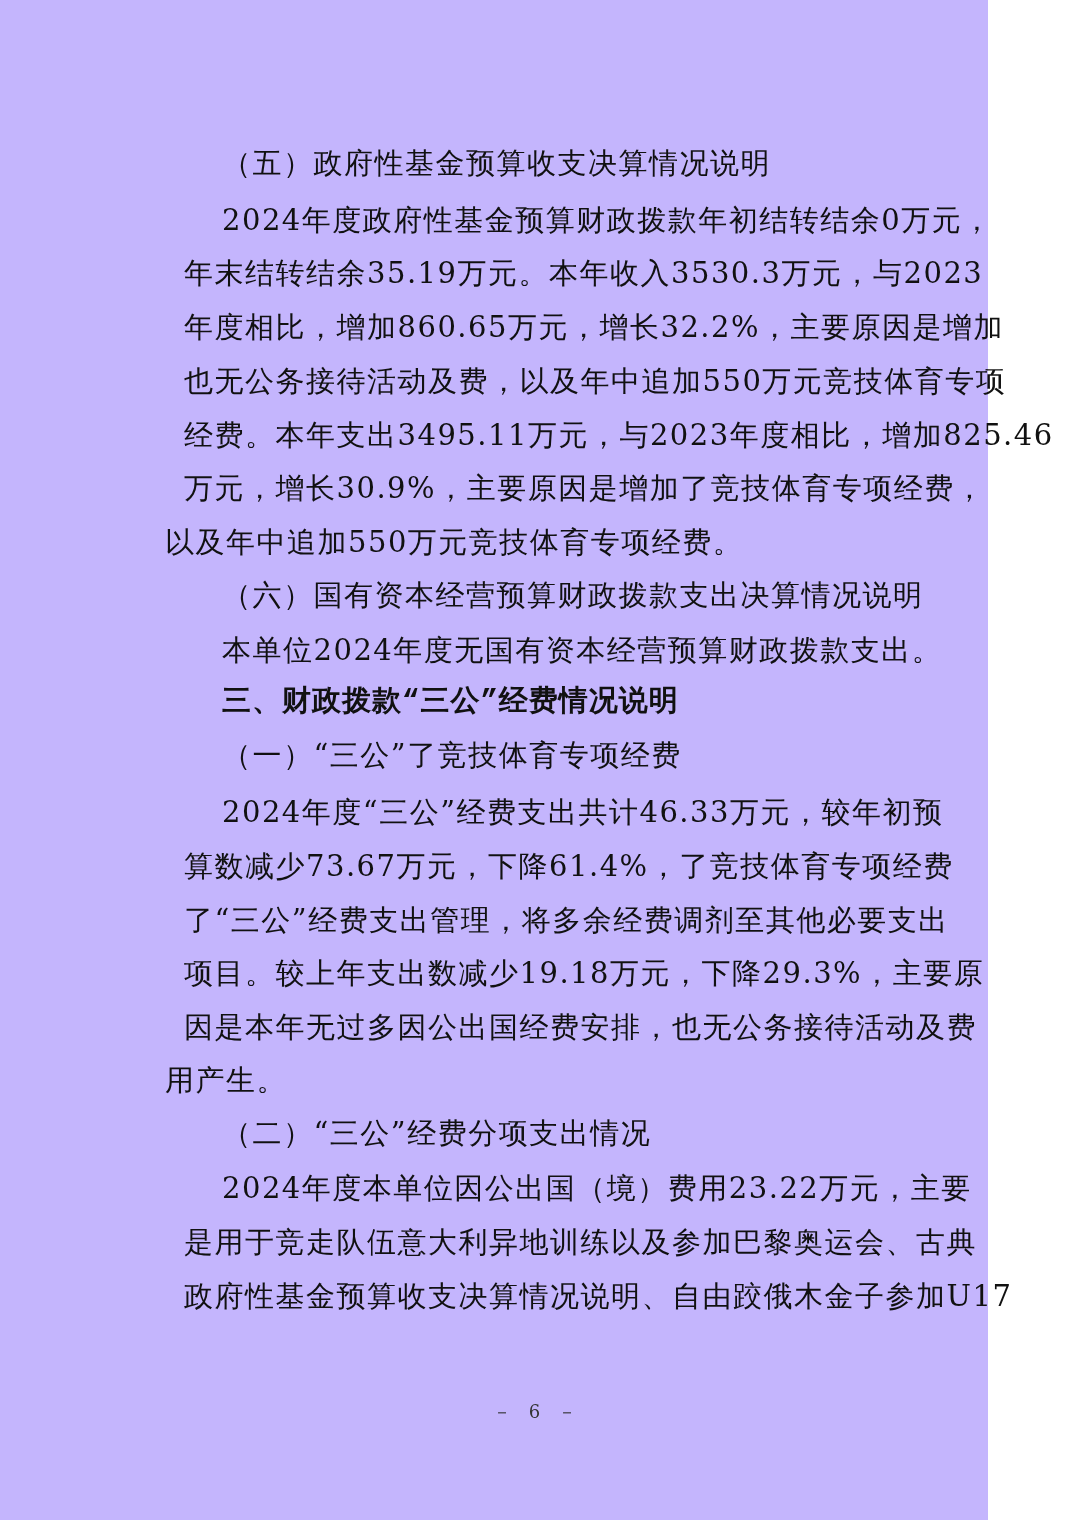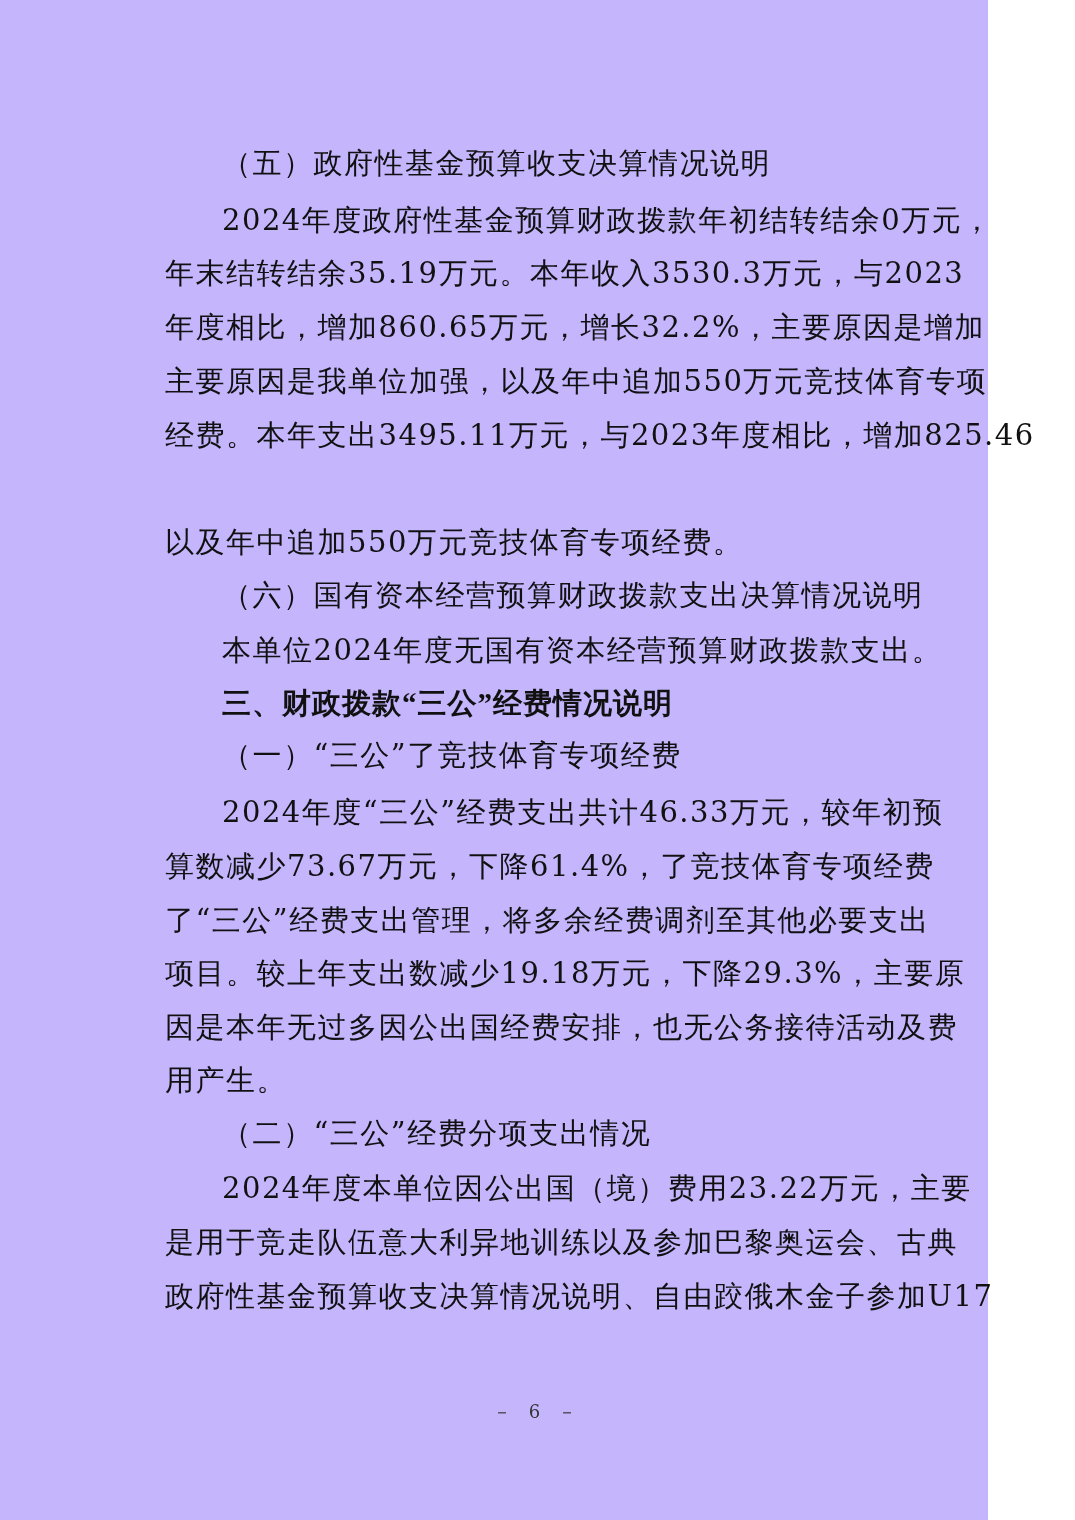--- a/index.html
+++ b/index.html
@@ -2,36 +2,37 @@
 <html><head>
 <meta charset="utf-8">
 <style>
   html, body { margin: 0; padding: 0; background: #ffffff; }
   body { width: 1075px; height: 1520px; position: relative; overflow: hidden;
          font-family: "DejaVu Serif", "Liberation Serif", serif; color: #111; }
   .page { position: absolute; left: 0; top: 0; width: 988px; height: 1520px; background: #c4b5fd; }
   .line { position: absolute; left: 165px; width: 750px; font-size: 29px; line-height: 40px;
           white-space: nowrap; letter-spacing: 1.5px; }
   .indent { left: 222px; }
-  .heading-bold { font-family: Liberation Serif, serif; font-weight: bold; letter-spacing: 1px; }
-  .justify { text-align: justify; text-align-last: justify; }
+  .heading-bold { font-family: Liberation Mono, monospace; font-weight: bold; letter-spacing: 1px; }
+  .justify { text-align: justify; text-align-last: justify; margin-left: 19px; }
   .page-num { position: absolute; left: 0; width: 1075px; top: 1400px; text-align: center;
               font-size: 18px; color: #333; letter-spacing: 6px; }
 </style>
 </head>
 <body>
 
 <div class="page">
 
   <div class="line indent" style="top:143px">（五）政府性基金预算收支决算情况说明</div>
   <div class="line indent" style="top:200px">2024年度政府性基金预算财政拨款年初结转结余0万元，</div>
   <div class="line justify" style="top:253px">年末结转结余35.19万元。本年收入3530.3万元，与2023</div>
   <div class="line justify" style="top:307px">年度相比，增加860.65万元，增长32.2%，主要原因是增加</div>
-  <div class="line justify" style="top:361px">主要原因是我单位加强，以及年中追加550万元竞技体育专项</div>
+  <div class="line justify" style="top:361px">也无公务接待活动及费，以及年中追加550万元竞技体育专项</div>
   <div class="line justify" style="top:415px">经费。本年支出3495.11万元，与2023年度相比，增加825.46</div>
+  <div class="line justify" style="top:468px">万元，增长30.9%，主要原因是增加了竞技体育专项经费，</div>
   <div class="line" style="top:522px">以及年中追加550万元竞技体育专项经费。</div>
 
   <div class="line indent" style="top:575px">（六）国有资本经营预算财政拨款支出决算情况说明</div>
   <div class="line indent" style="top:630px">本单位2024年度无国有资本经营预算财政拨款支出。</div>
 
   <div class="line indent heading-bold" style="top:683px">三、财政拨款“三公”经费情况说明</div>
 
   <div class="line indent" style="top:735px">（一）“三公”了竞技体育专项经费</div>
   <div class="line indent" style="top:792px">2024年度“三公”经费支出共计46.33万元，较年初预</div>
   <div class="line justify" style="top:846px">算数减少73.67万元，下降61.4%，了竞技体育专项经费</div>

